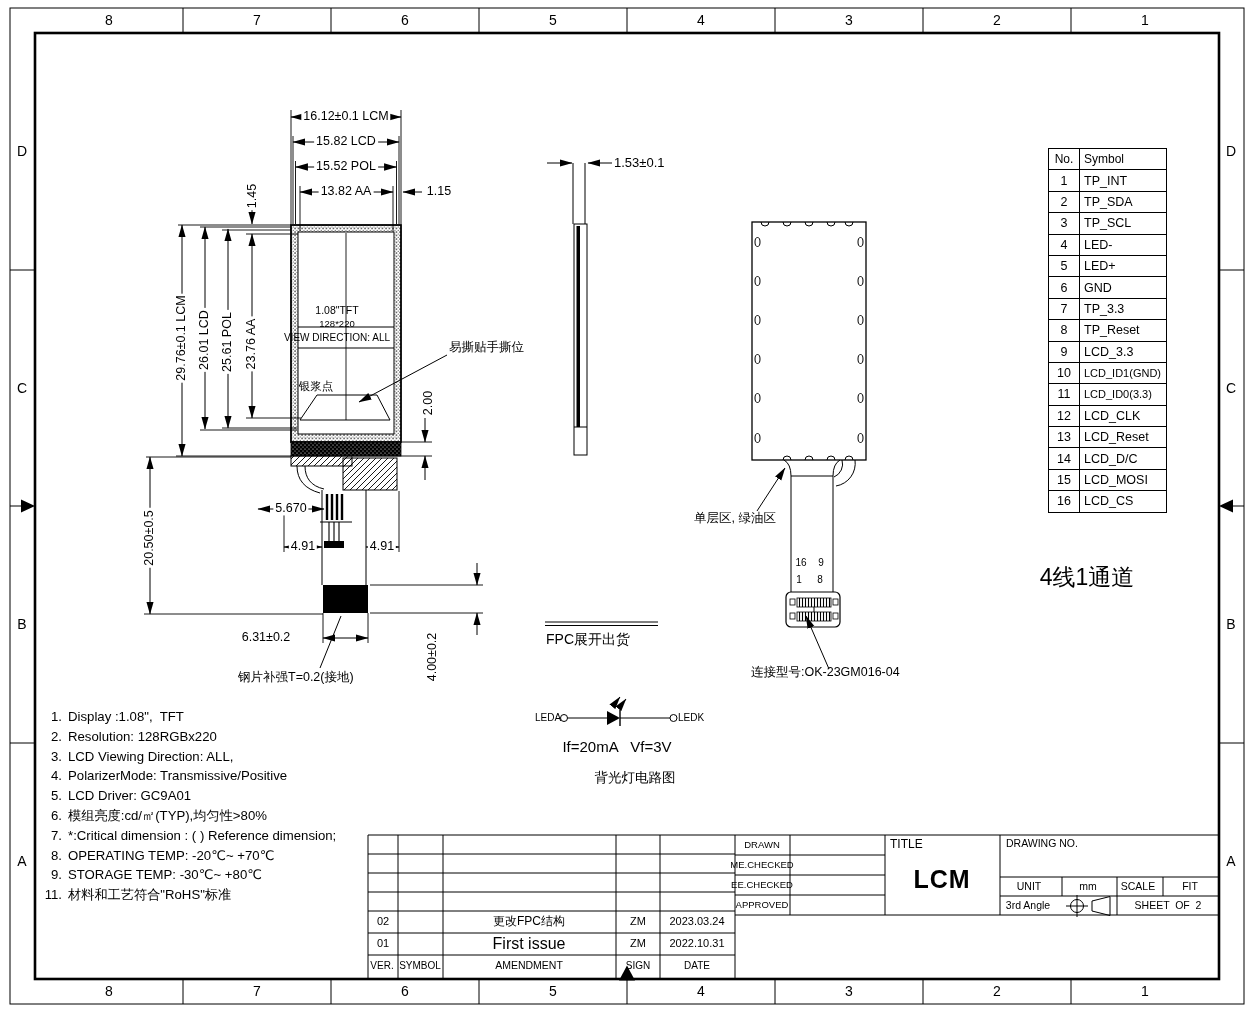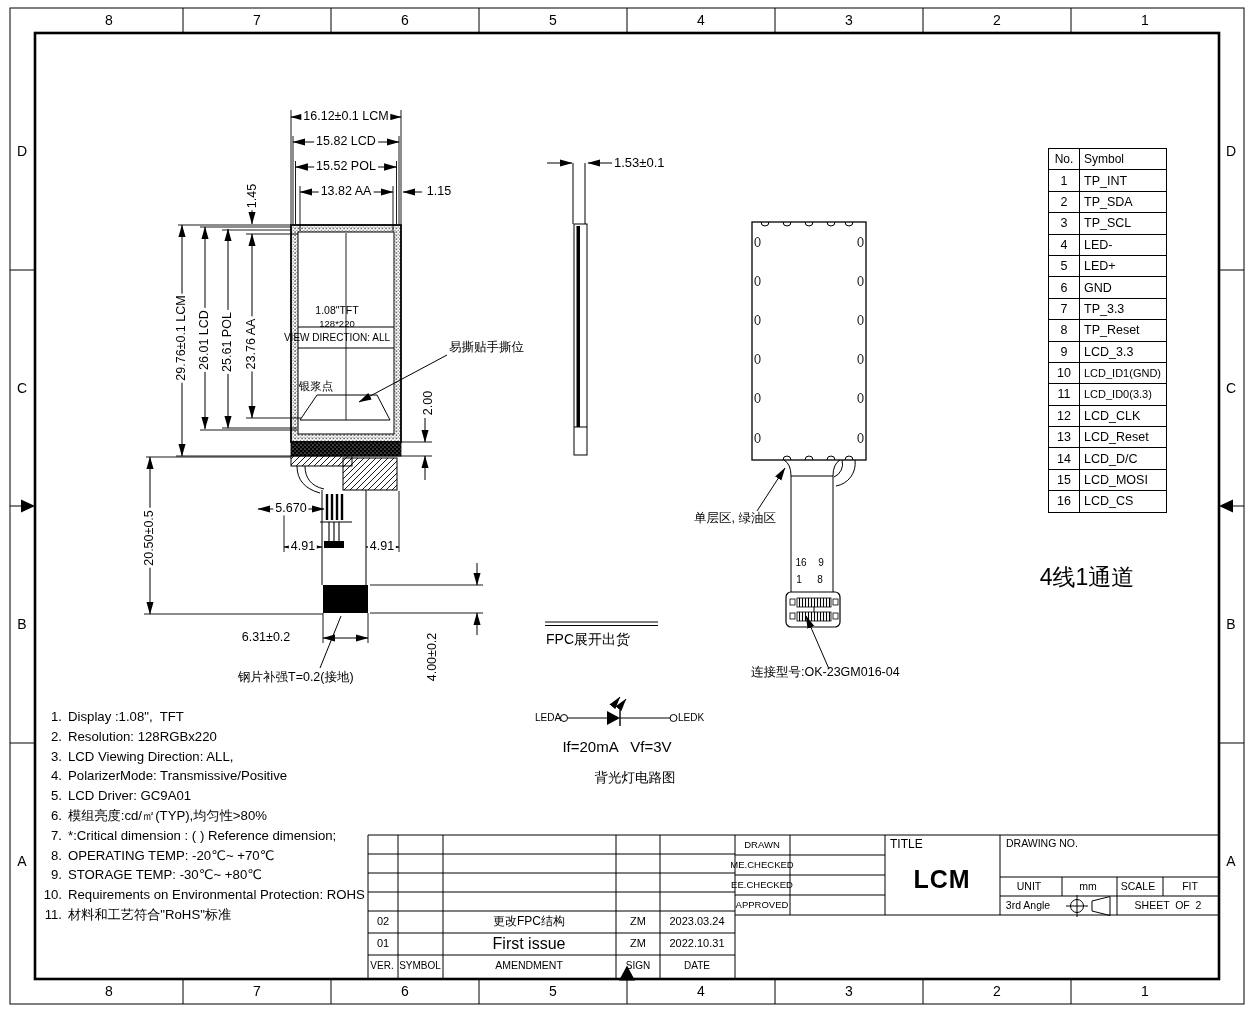--- a/index.html
+++ b/index.html
@@ -359,24 +359,20 @@
       </div>
   <div class="note-row">
         <span class="note-no">8.</span>
         <span class="note-text">OPERATING TEMP: -20℃~ +70℃</span>
       </div>
   <div class="note-row">
         <span class="note-no">9.</span>
         <span class="note-text">STORAGE TEMP: -30℃~ +80℃</span>
       </div>
   <div class="note-row">
-        <span class="note-no">10.</span>
-        <span class="note-text">Requirements on Environmental Protection: ROHS</span>
-      </div>
-  <div class="note-row">
         <span class="note-no">11.</span>
         <span class="note-text">材料和工艺符合"RoHS"标准</span>
       </div>
 </div>
 
 <div class="t c" style="left:762px;top:845px;font-size:9.5px;">DRAWN</div>
 <div class="t c" style="left:762px;top:865px;font-size:9.5px;">ME.CHECKED</div>
 <div class="t c" style="left:762px;top:885px;font-size:9.5px;">EE.CHECKED</div>
 <div class="t c" style="left:762px;top:905px;font-size:9.5px;">APPROVED</div>
 <div class="t" style="left:890px;top:838px;font-size:12px;">TITLE</div>

